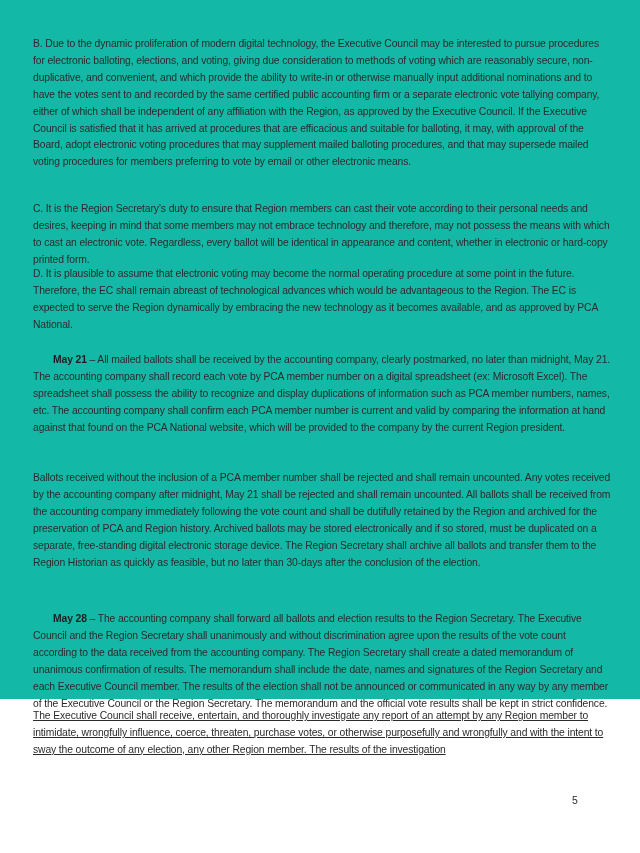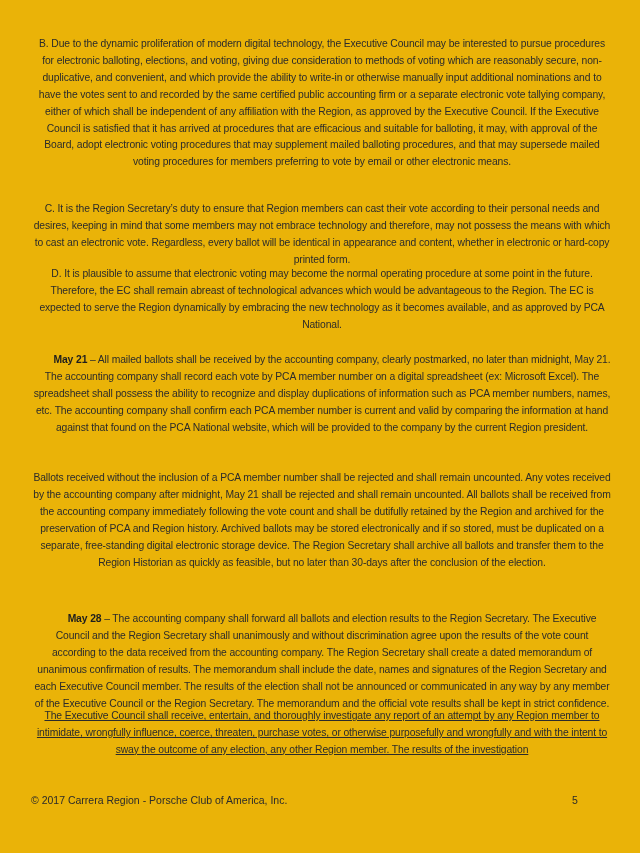--- a/index.html
+++ b/index.html
@@ -11,23 +11,22 @@
       width: 640px;
       height: 853px;
       position: relative;
       overflow: hidden;
       font-family: "Liberation Sans", sans-serif;
       color: #2b2b2b;
     }
     .page {
       position: absolute;
       left: 0; top: 0;
-      width: 640px; height: 853px;
-      background: #eab308;
-      text-align: center;
+      width: 640px; height: 699px;
+      background: #14b8a6;
     }
     .para {
       position: absolute;
       left: 33px;
       width: 578px;
       font-size: 10.35px;
       line-height: 16.9px;
       letter-spacing: -0.12px;
       margin: 0;
     }
@@ -72,16 +71,15 @@
 
   <p class="para" style="top:352px;"><span class="bold">May 21</span><span> – All mailed ballots shall be received by the accounting company, clearly postmarked, no later than midnight, May 21.  The accounting company shall record each vote by PCA member number on a digital spreadsheet (ex: Microsoft Excel).  The spreadsheet shall possess the ability to recognize and display duplications of information such as PCA member numbers, names, etc.  The accounting company shall confirm each PCA member number is current and valid by comparing the information at hand against that found on the PCA National website, which will be provided to the company by the current Region president.</span></p>
 
   <p class="para" style="top:470px;">Ballots received without the inclusion of a PCA member number shall be rejected and shall remain uncounted.  Any votes received by the accounting company after midnight, May 21 shall be rejected and shall remain uncounted.  All ballots shall be received from the accounting company immediately following the vote count and shall be dutifully retained by the Region and archived for the preservation of PCA and Region history.  Archived ballots may be stored electronically and if so stored, must be duplicated on a separate, free-standing digital electronic storage device. The Region Secretary shall archive all ballots and transfer them to the Region Historian as quickly as feasible, but no later than 30-days after the conclusion of the election.</p>
 
 
   <p class="para" style="top:611px;"><span class="bold">May 28</span><span> – The accounting company shall forward all ballots and election results to the Region Secretary.  The Executive Council and the Region Secretary shall unanimously and without discrimination agree upon the results of the vote count according to the data received from the accounting company.  The Region Secretary shall create a dated memorandum of unanimous confirmation of results.  The memorandum shall include the date, names and signatures of the Region Secretary and each Executive Council member.  The results of the election shall not be announced or communicated in any way by any member of the Executive Council or the Region Secretary.  The memorandum and the official vote results shall be kept in strict confidence.</span></p>
 
   <p class="para" style="top:708px;text-decoration:underline;">The Executive Council shall receive, entertain, and thoroughly investigate any report of an attempt by any Region member to intimidate, wrongfully influence, coerce, threaten, purchase votes, or otherwise purposefully and wrongfully and with the intent to sway the outcome of any election, any other Region member.  The results of the investigation</p>
 
-  <div class="footer-left">© 2017 Carrera Region - Porsche Club of America, Inc.</div>
   <div class="footer-right">5</div>
 
 </div>
 
 </body></html>

